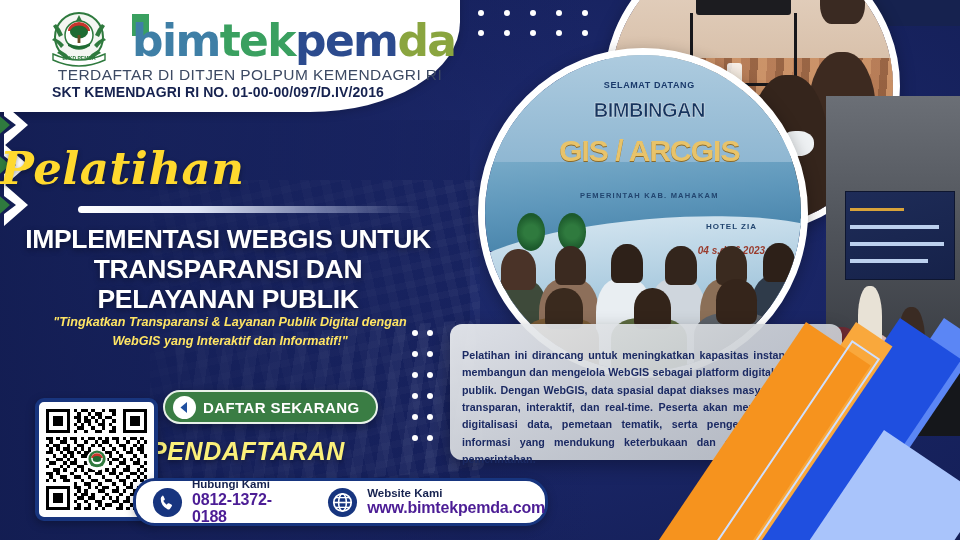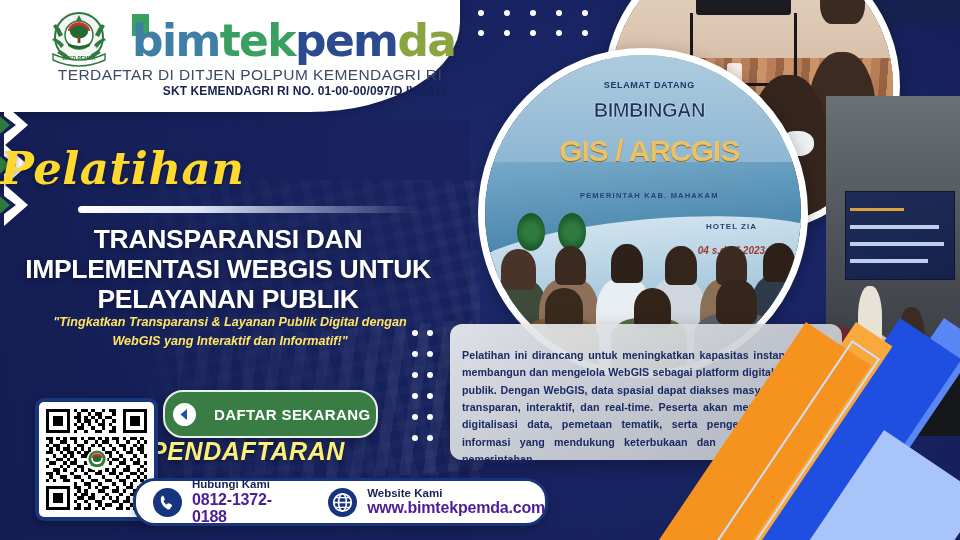--- a/index.html
+++ b/index.html
@@ -78,21 +78,21 @@
   .greenbar{
     position:absolute; left:86px; top:6px; width:17px; height:22px; background:#3aa060;
   }
   .reg1{
     position:absolute; left:6px; top:58px; width:396px;
     text-align:center; font-size:15.5px; color:#3d4a63; letter-spacing:.4px;
     white-space:nowrap;
   }
   .reg2{
     position:absolute; left:6px; top:76px; width:396px;
-    text-align:right; font-size:12px; color:#16224f; font-weight:800; letter-spacing:.1px;
+    text-align:left; font-size:14px; color:#16224f; font-weight:800; letter-spacing:.1px;
     white-space:nowrap;
   }
 
   
   .chev{ position:absolute; left:-6px; top:104px; width:54px; height:126px; }
 
   
   .pelatihan{
     position:absolute; left:0; top:142px; width:455px;
     text-align:left;
@@ -224,23 +224,23 @@
   }
   .mf-body{
     position:absolute; left:462px; top:347px; width:368px;
     font-size:10.7px; line-height:1.62; font-weight:700;
     color:#1b2a63; text-align:justify; letter-spacing:.05px;
   }
   .mf-zig{ position:absolute; left:775px; top:428px; width:104px; height:30px; }
 
   
   .cta{
-    position:absolute; left:163px; top:390px; width:215px; height:48px;
+    position:absolute; left:163px; top:390px; width:215px; height:34px;
     background:#3a7d44; border:2px solid #e9f2ea; border-radius:20px;
-    display:flex; align-items:center; gap:18px; padding-left:8px;
+    display:flex; align-items:center; gap:7px; padding-left:8px;
     box-shadow:0 3px 9px rgba(0,0,0,.3);
   }
   .cta-ico{
     width:23px; height:23px; border-radius:50%; background:#fff;
     display:flex; align-items:center; justify-content:center; flex:0 0 auto;
   }
   .cta-ico svg{ display:block; }
   .cta-label{ font-size:15px; font-weight:800; color:#fff; letter-spacing:.4px; }
   .pendaftaran{
     position:absolute; left:150px; top:437px; width:240px;
@@ -438,22 +438,22 @@
       <span class="dot" style="left:15px;top:63px"></span>
     <span class="dot" style="left:0px;top:84px"></span>
       <span class="dot" style="left:15px;top:84px"></span>
     <span class="dot" style="left:0px;top:105px"></span>
       <span class="dot" style="left:15px;top:105px"></span>
   </div>
 
   <div class="pelatihan">Pelatihan</div>
   <div class="rule"></div>
   <div class="title">
+    <div>IMPLEMENTASI WEBGIS UNTUK</div>
     <div>TRANSPARANSI DAN</div>
-    <div>IMPLEMENTASI WEBGIS UNTUK</div>
     <div>PELAYANAN PUBLIK</div>
   </div>
   <div class="subtitle">"Tingkatkan Transparansi &amp; Layanan Publik Digital dengan WebGIS yang Interaktif dan Informatif!"</div>
 
   <div class="mf-panel"></div>
   <div class="mf-body">Pelatihan ini dirancang untuk meningkatkan kapasitas instansi dalam membangun dan mengelola WebGIS sebagai platform digital pelayanan publik. Dengan WebGIS, data spasial dapat diakses masyarakat secara transparan, interaktif, dan real-time. Peserta akan memahami proses digitalisasi data, pemetaan tematik, serta pengembangan sistem informasi yang mendukung keterbukaan dan efisiensi pelayanan pemerintahan.</div>
   <svg class="mf-zig" viewBox="0 0 104 30">
     <polyline points="0,22 13,6 26,22 39,6 52,22 65,6 78,22 91,6 104,22" fill="none" stroke="#ffffff" stroke-width="9"></polyline>
     <polyline points="0,14 13,0 26,14 39,0 52,14 65,0 78,14 91,0 104,14" fill="none" stroke="#2f7a3e" stroke-width="9"></polyline>
   </svg>

